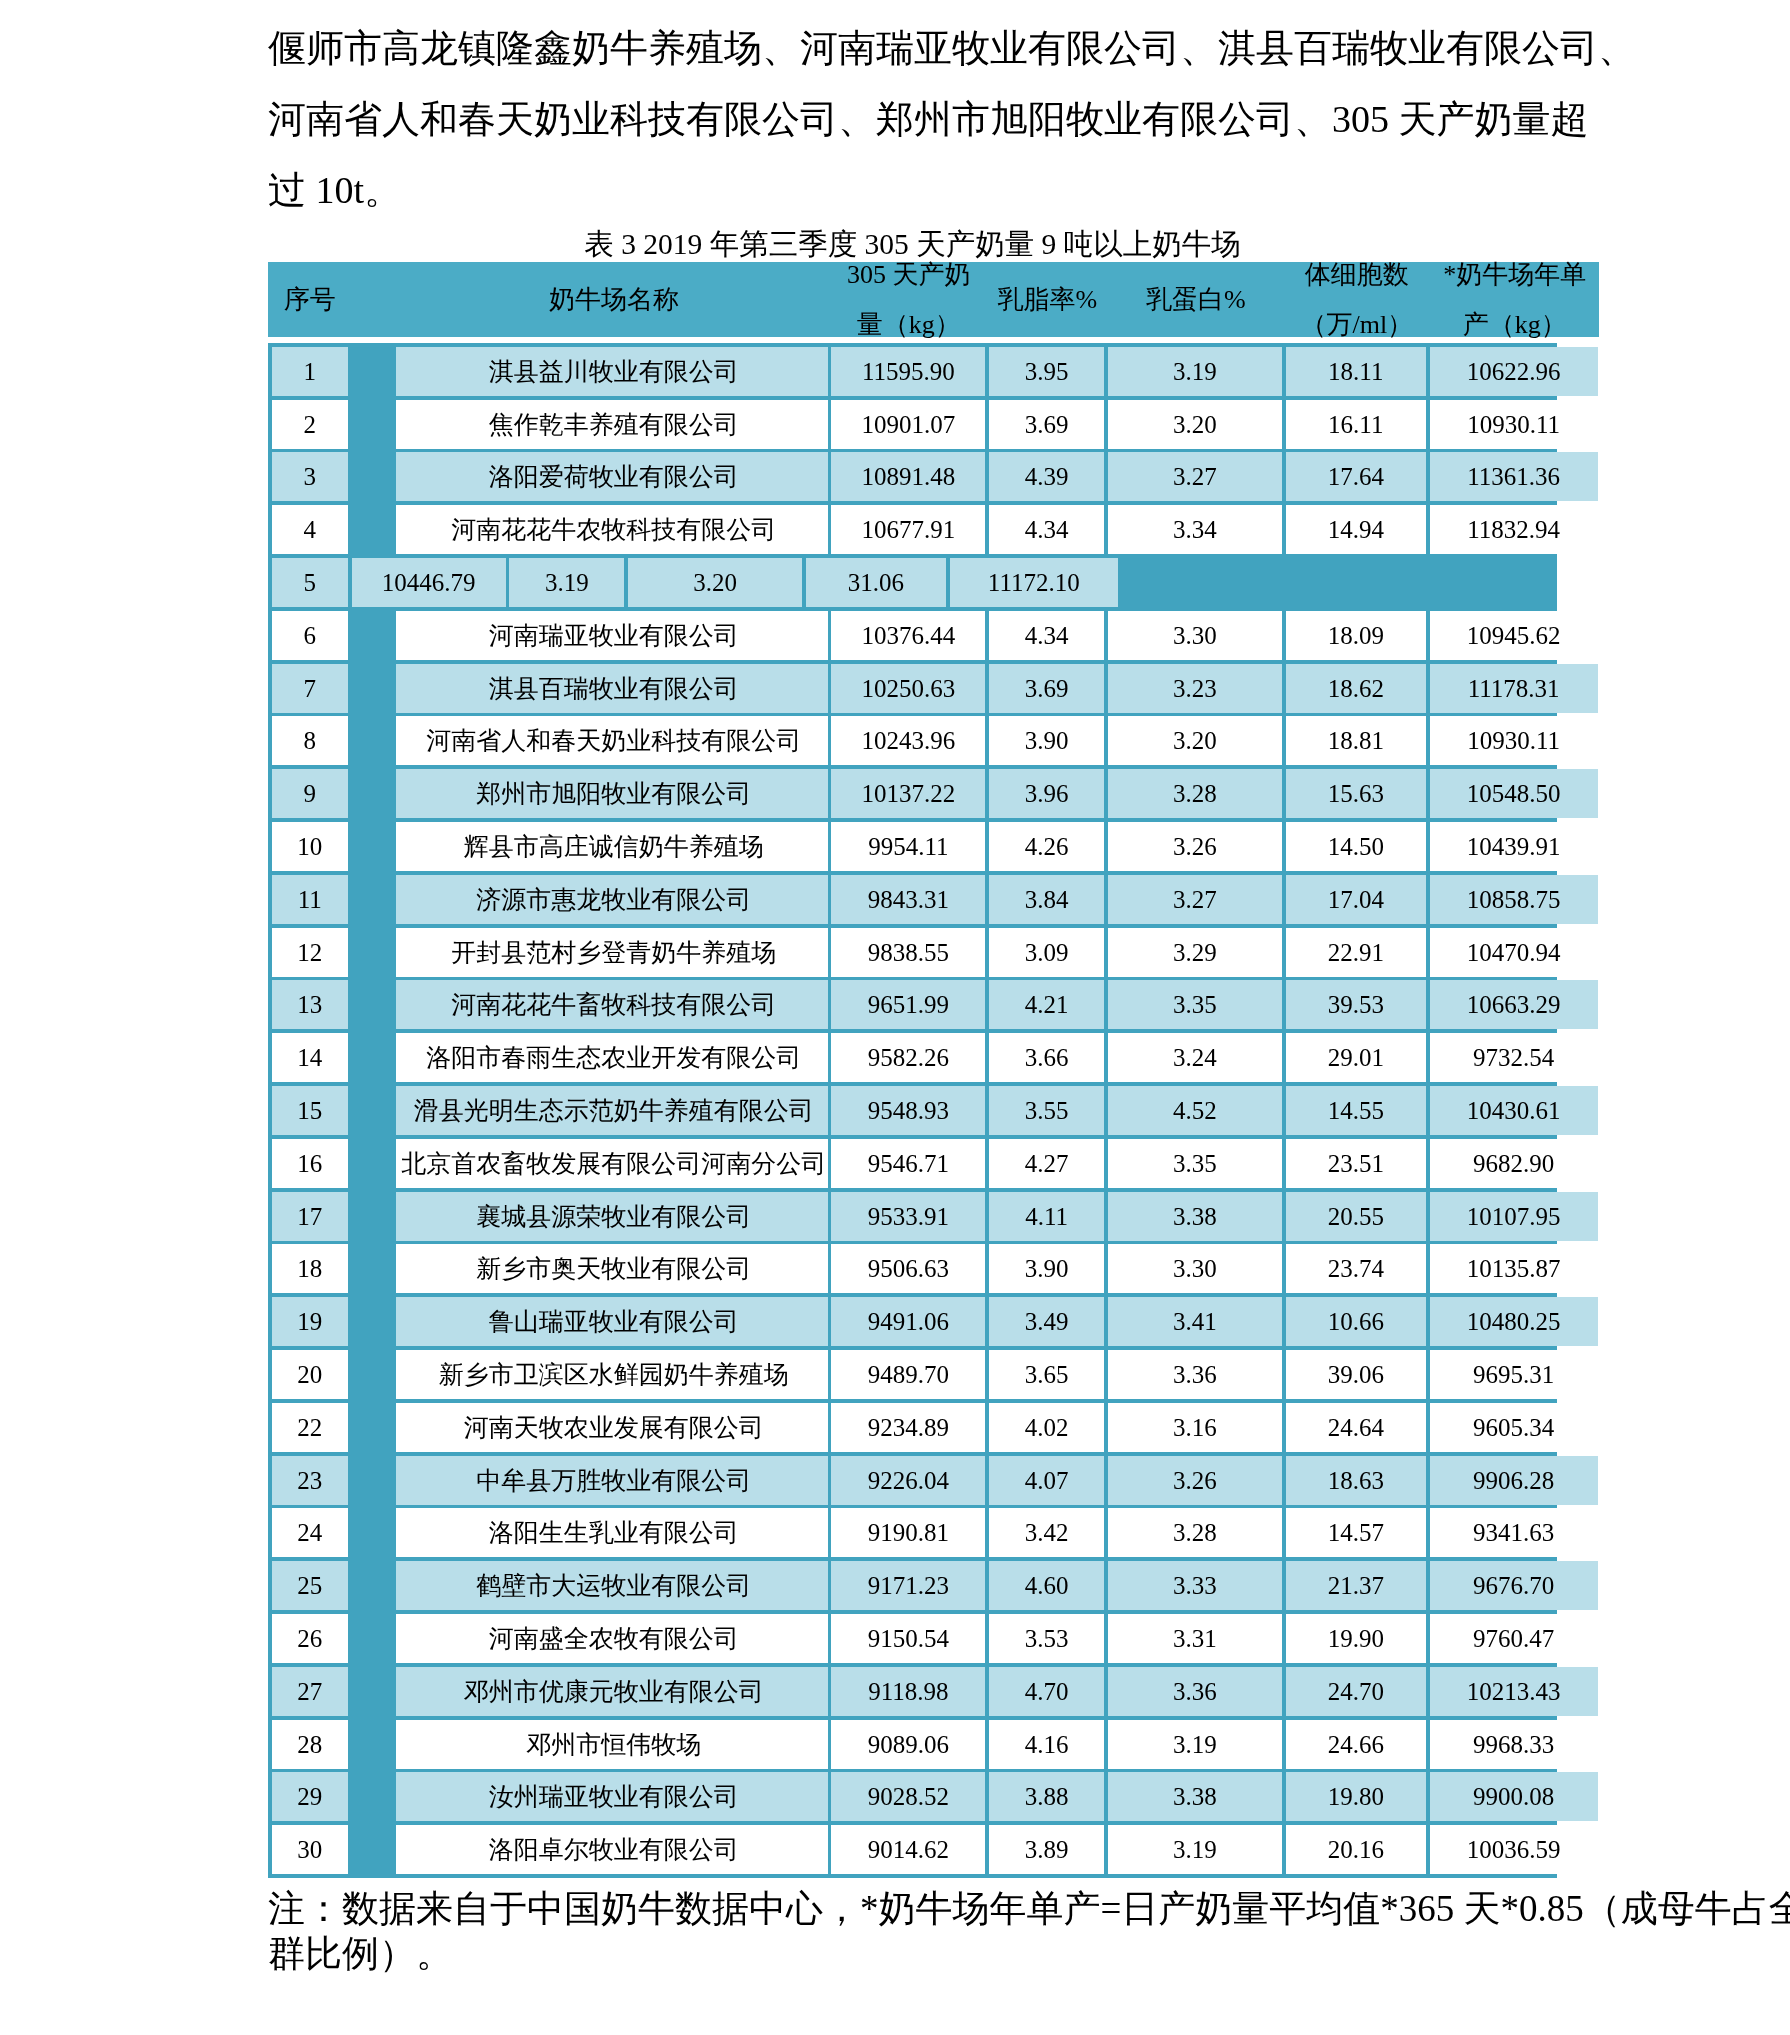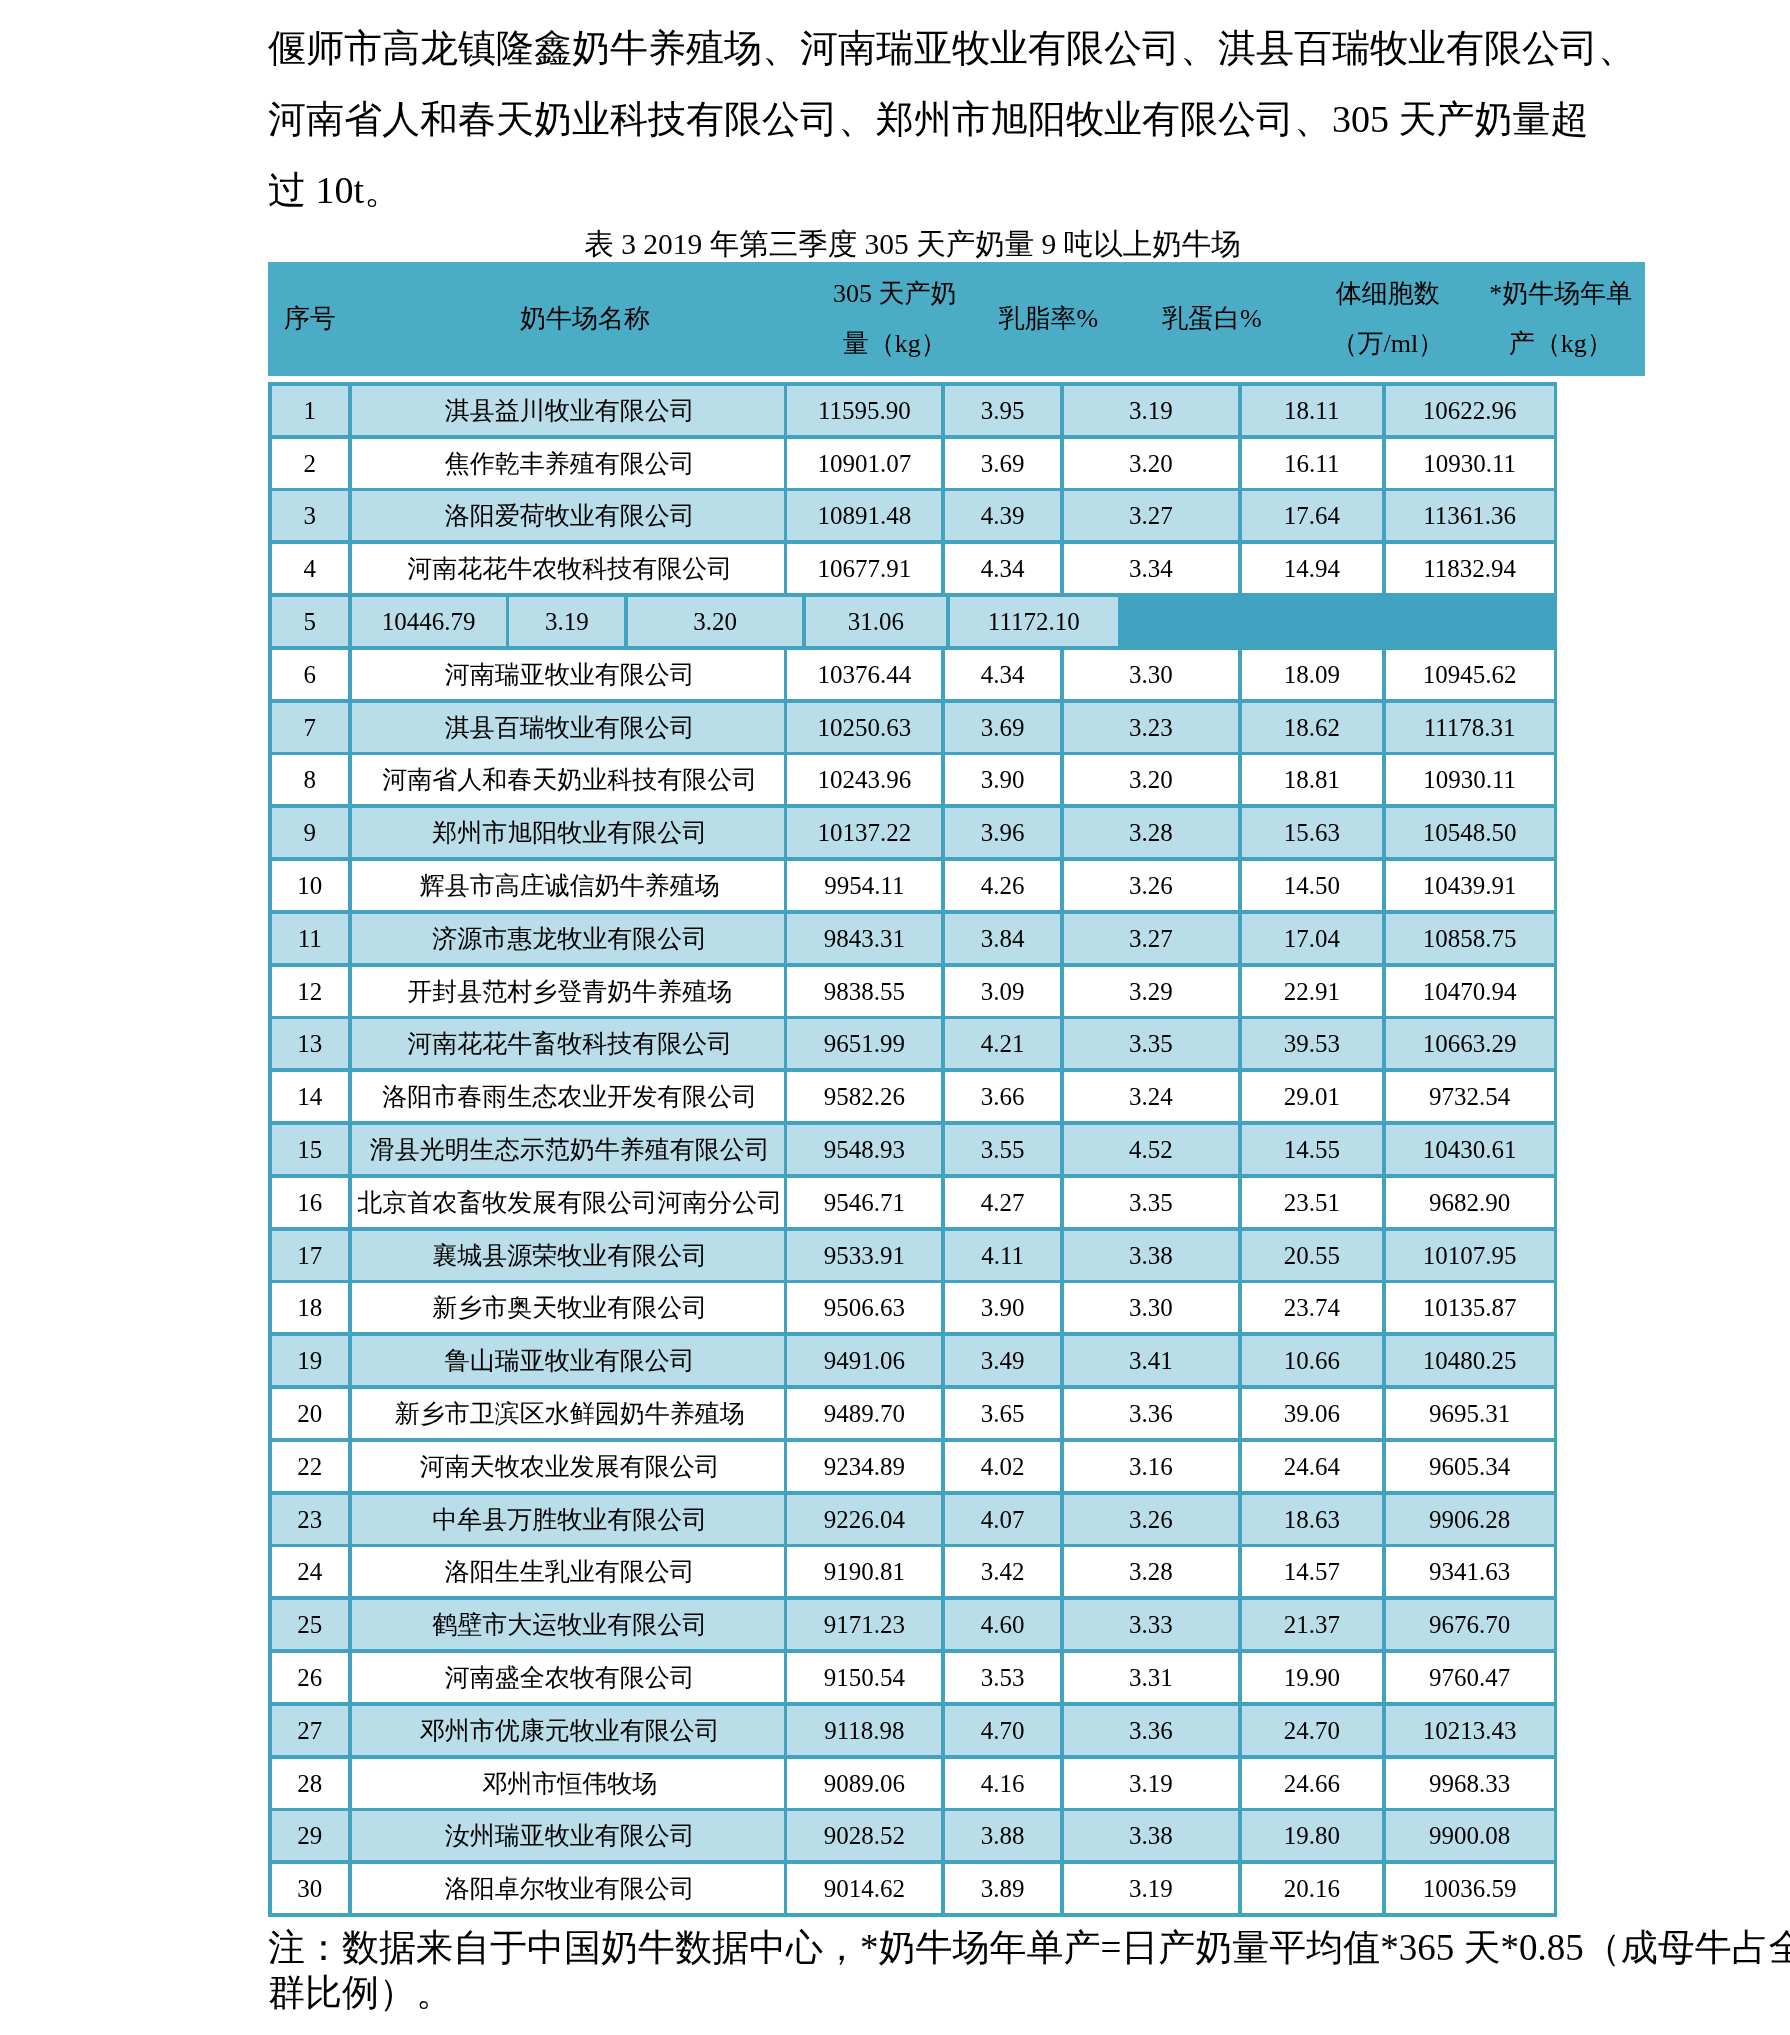--- a/index.html
+++ b/index.html
@@ -30,23 +30,23 @@
     width: 1289px;
     font-size: 29.5px;
     line-height: 36px;
     text-align: center;
     text-align-last: center;
   }
   
   .dtable { width: 1289px; }
   .thead {
     display: flex;
-    gap: 19px;
+    gap: 4px;
     padding: 0 3.8px;
-    height: 114px;
+    height: 75px;
     background: var(--header-bg, #4BACC6);
   }
   .thead .hcell {
     display: flex; align-items: center; justify-content: center;
     text-align: center;
     font-size: 26px;
     line-height: 50px;
     white-space: pre-line;
     background: var(--header-bg, #4BACC6);
   }
@@ -61,21 +61,21 @@
   .trow { display: flex; gap: 3.8px; height: 49px; }
   .trow .cell {
     display: flex; align-items: center; justify-content: center;
     font-size: 25px;
     line-height: 49px;
     white-space: nowrap;
     background: #ffffff;
   }
   .trow.alt .cell { background: var(--row-alt-bg, #B9DEE9); }
   .c0 { flex: 0 0 76px; }
-  .c1 { flex: 0 0 432px; justify-content: flex-start; padding-left: 4.4px; }
+  .c1 { flex: 0 0 432px; justify-content: flex-start; padding-left: 4.4px; margin-left: 44px; }
   .c2 { flex: 0 0 154px; }
   .c3 { flex: 0 0 115px; }
   .c4 { flex: 0 0 174px; }
   .c5 { flex: 0 0 140px; }
   .c6 { flex: 0 0 168px; }
   
   .note { margin-top: 7.6px; width: 1289px; }
   .note-line {
     font-size: 37px;
     line-height: 45px;

